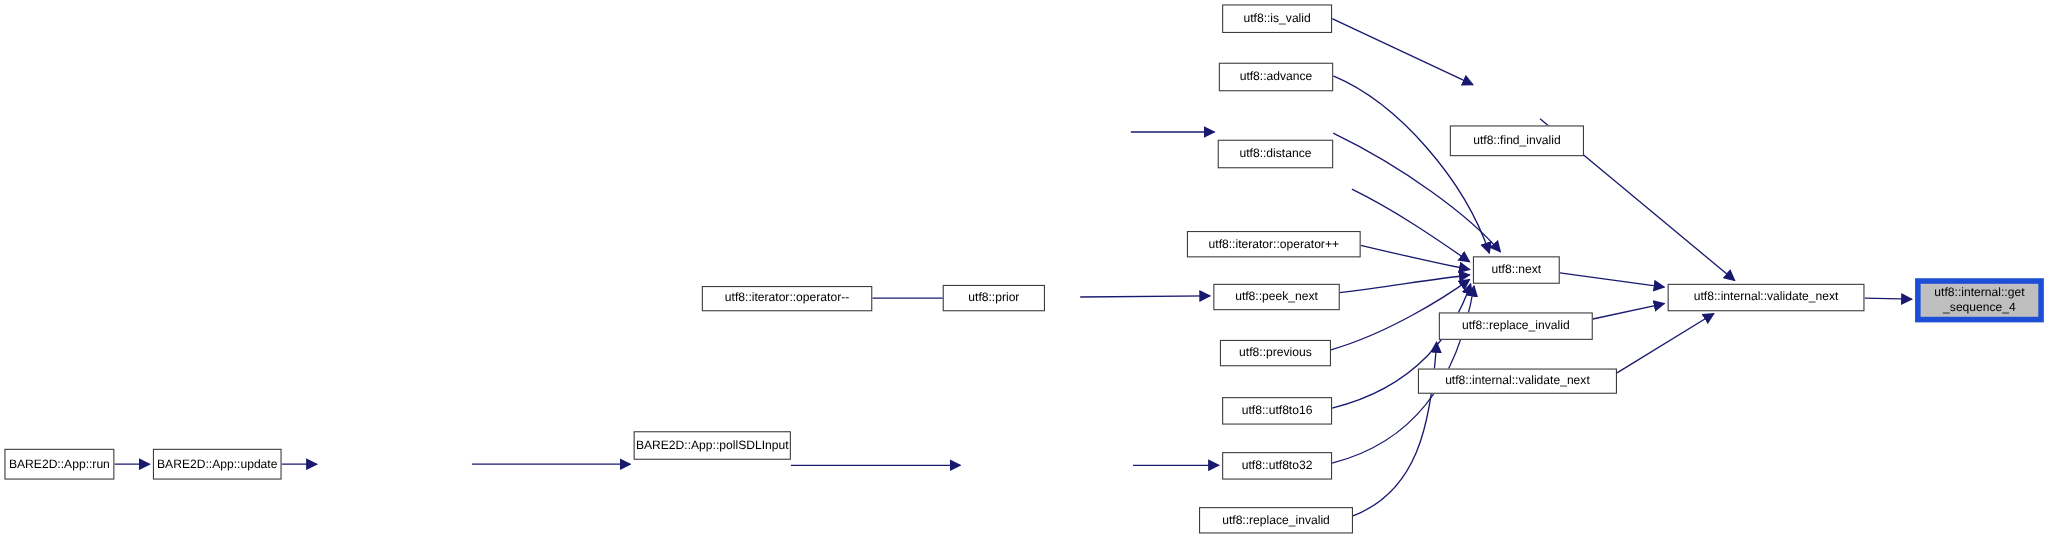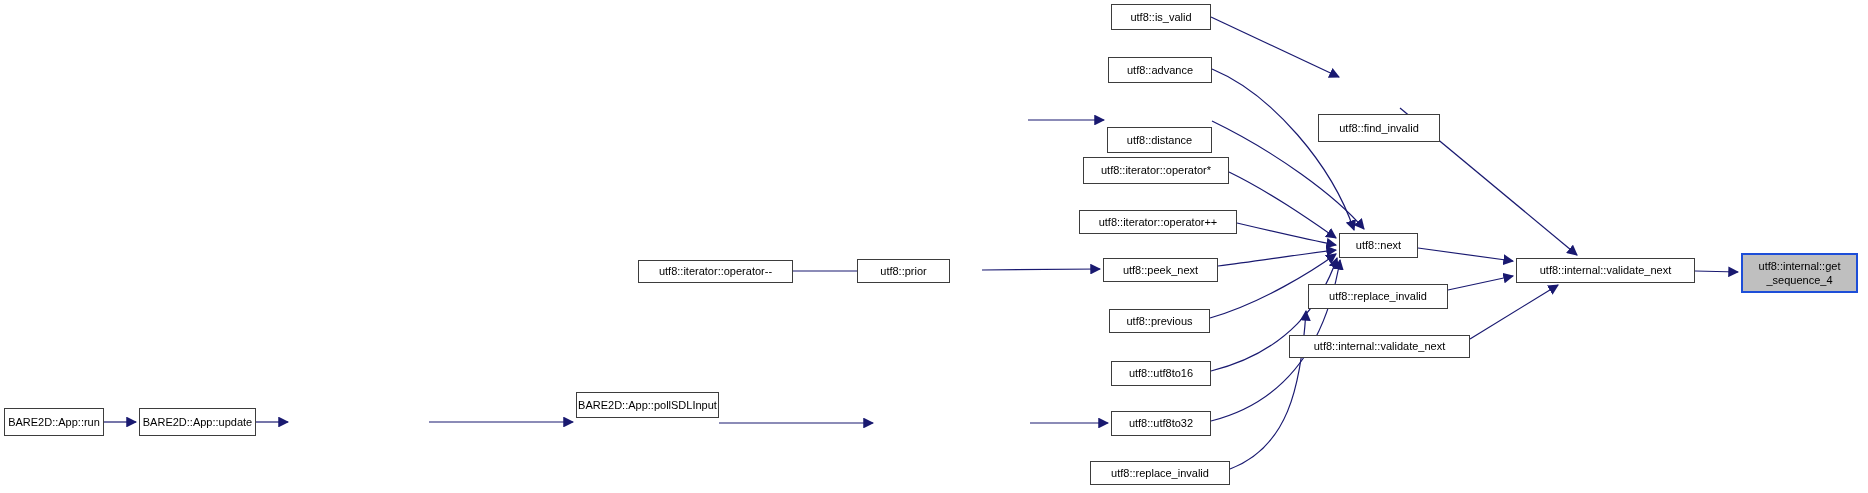--- a/index.html
+++ b/index.html
@@ -2,21 +2,21 @@
 <html><head>
 <meta charset="utf-8">
 <style>
   html,body{margin:0;padding:0;background:#ffffff;}
   #graph{position:relative;width:1868px;height:493px;background:#ffffff;overflow:hidden;
          font-family:"Liberation Sans", sans-serif;}
   #edges{position:absolute;left:0;top:0;width:1868px;height:493px;}
   .node{position:absolute;box-sizing:border-box;background:#ffffff;border:1px solid #3d3d3d;
         display:flex;align-items:center;justify-content:center;text-align:center;
         white-space:pre-line;font-size:11px;line-height:1.3;color:#000;cursor:pointer;}
-  .node.hl{background:#bfbfbf;border:2px solid #1d4ed8;cursor:default;}
+  .node.hl{background:#bfbfbf;border:5px solid #1d4ed8;cursor:default;}
   .edge{fill:none;stroke-width:1.2px;}
 </style>
 </head>
 <body>
 
 <div id="graph">
 
   <svg id="edges" width="1868" height="493" viewBox="0 0 1868 493" xmlns="http://www.w3.org/2000/svg">
     <defs>
       <marker id="arrow" viewBox="0 0 10 10" refX="9" refY="5" markerWidth="9" markerHeight="9" orient="auto">
@@ -45,21 +45,20 @@
     <path class="edge" d="M1400,108 L1577,255" marker-end="url(#arrow)" stroke="#191970"></path>
     <path class="edge" d="M1448,290 L1513,276" marker-end="url(#arrow)" stroke="#191970"></path>
     <path class="edge" d="M1470,339 L1558,285" marker-end="url(#arrow)" stroke="#191970"></path>
     <path class="edge" d="M1695,271 L1738,272" marker-end="url(#arrow)" stroke="#191970"></path>
   </svg>
 
   <div class="node" style="left:1111px;top:4px;width:100px;height:26px;">utf8::is_valid</div>
   <div class="node" style="left:1108px;top:57px;width:104px;height:26px;">utf8::advance</div>
   <div class="node" style="left:1107px;top:107px;width:105px;height:26px;margin-top:20px;">utf8::distance</div>
   <div class="node" style="left:1318px;top:80px;width:122px;height:28px;margin-top:34px;">utf8::find_invalid</div>
-  <div class="node" style="left:1083px;top:157px;width:146px;height:27px;">utf8::iterator::operator*</div>
   <div class="node" style="left:1079px;top:210px;width:158px;height:24px;text-align:right;">utf8::iterator::operator++</div>
   <div class="node" style="left:1339px;top:233px;width:79px;height:25px;">utf8::next</div>
   <div class="node" style="left:638px;top:260px;width:155px;height:23px;">utf8::iterator::operator--</div>
   <div class="node" style="left:857px;top:259px;width:93px;height:24px;">utf8::prior</div>
   <div class="node" style="left:1103px;top:258px;width:115px;height:24px;">utf8::peek_next</div>
   <div class="node" style="left:1109px;top:309px;width:101px;height:24px;">utf8::previous</div>
   <div class="node" style="left:1111px;top:361px;width:100px;height:25px;">utf8::utf8to16</div>
   <div class="node" style="left:1308px;top:284px;width:140px;height:25px;">utf8::replace_invalid</div>
   <div class="node" style="left:1289px;top:335px;width:181px;height:23px;">utf8::internal::validate_next</div>
   <div class="node" style="left:1516px;top:258px;width:179px;height:25px;">utf8::internal::validate_next</div>

